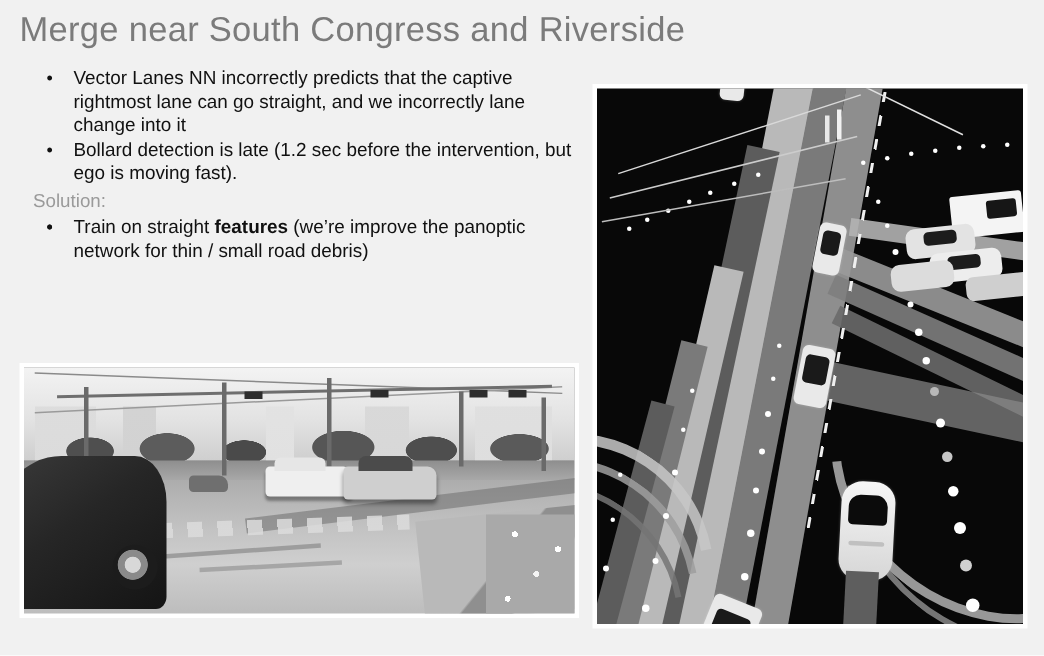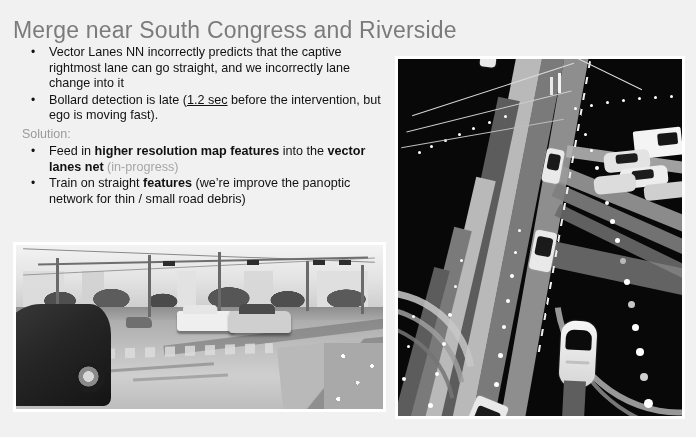--- a/index.html
+++ b/index.html
@@ -11,21 +11,21 @@
   }
   #slide {
     position: relative;
     width: 696px; height: 437px;
     background: #f1f1f1;
   }
 
   
   #slide-title {
     position: absolute;
-    left: 13px; top: 17px;
+    left: 13px; top: 6px;
     width: 560px;
     font-size: 23px;
     font-weight: 400;
     letter-spacing: 0.2px;
     color: #7b7b7b;
     white-space: nowrap;
   }
 
   
   #body-col {
@@ -49,21 +49,21 @@
     margin-bottom: 1px;
   }
   ul.bullets li .dot {
     position: absolute;
     left: 9px; top: 0px;
     font-size: 12px;
     color: #111111;
     line-height: 15.6px;
   }
   .b { font-weight: bold; }
-  .u { text-decoration: underline; }
+  .u { }
   .muted { color: #a6a6a6; }
 
   
   .frame { position: absolute; background: #ffffff; }
 
   #photo-frame {
     left: 13px; top: 242px;
     width: 373px; height: 170px;
     padding: 3px;
   }
@@ -225,21 +225,20 @@
       <li>
         <span class="dot">•</span>
         <span><span>Bollard detection is late (</span><span class="u">1.2 sec</span><span> before the intervention, but ego is moving fast).</span></span>
       </li>
     </ul>
 
     <div class="section-head">Solution:</div>
     <ul class="bullets">
       <li>
         <span class="dot">•</span>
-        <span><span>Feed in </span><span class="b">higher resolution map features</span><span> into the </span><span class="b">vector lanes net</span><span class="muted"> (in-progress)</span></span>
       </li>
       <li>
         <span class="dot">•</span>
         <span><span>Train on straight </span><span class="b">features</span><span> (we’re improve the panoptic network for thin / small road debris)</span></span>
       </li>
     </ul>
   </div>
 
   <div class="frame" id="photo-frame">
     <div class="frame-inner" id="photo">

